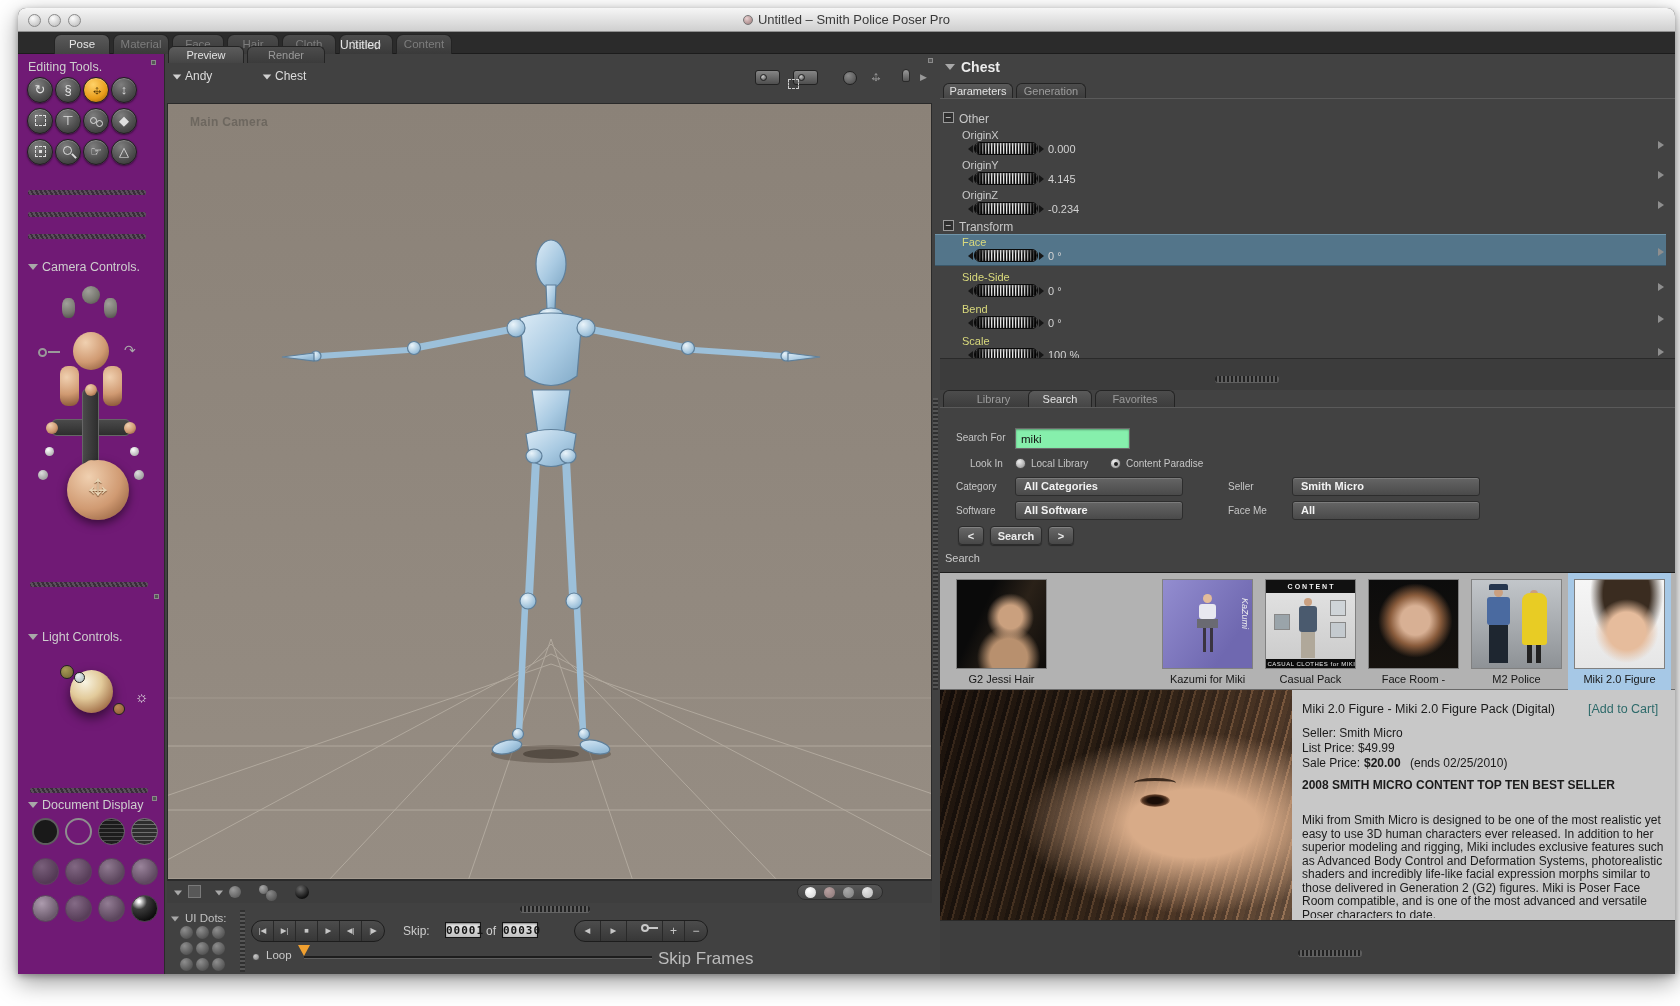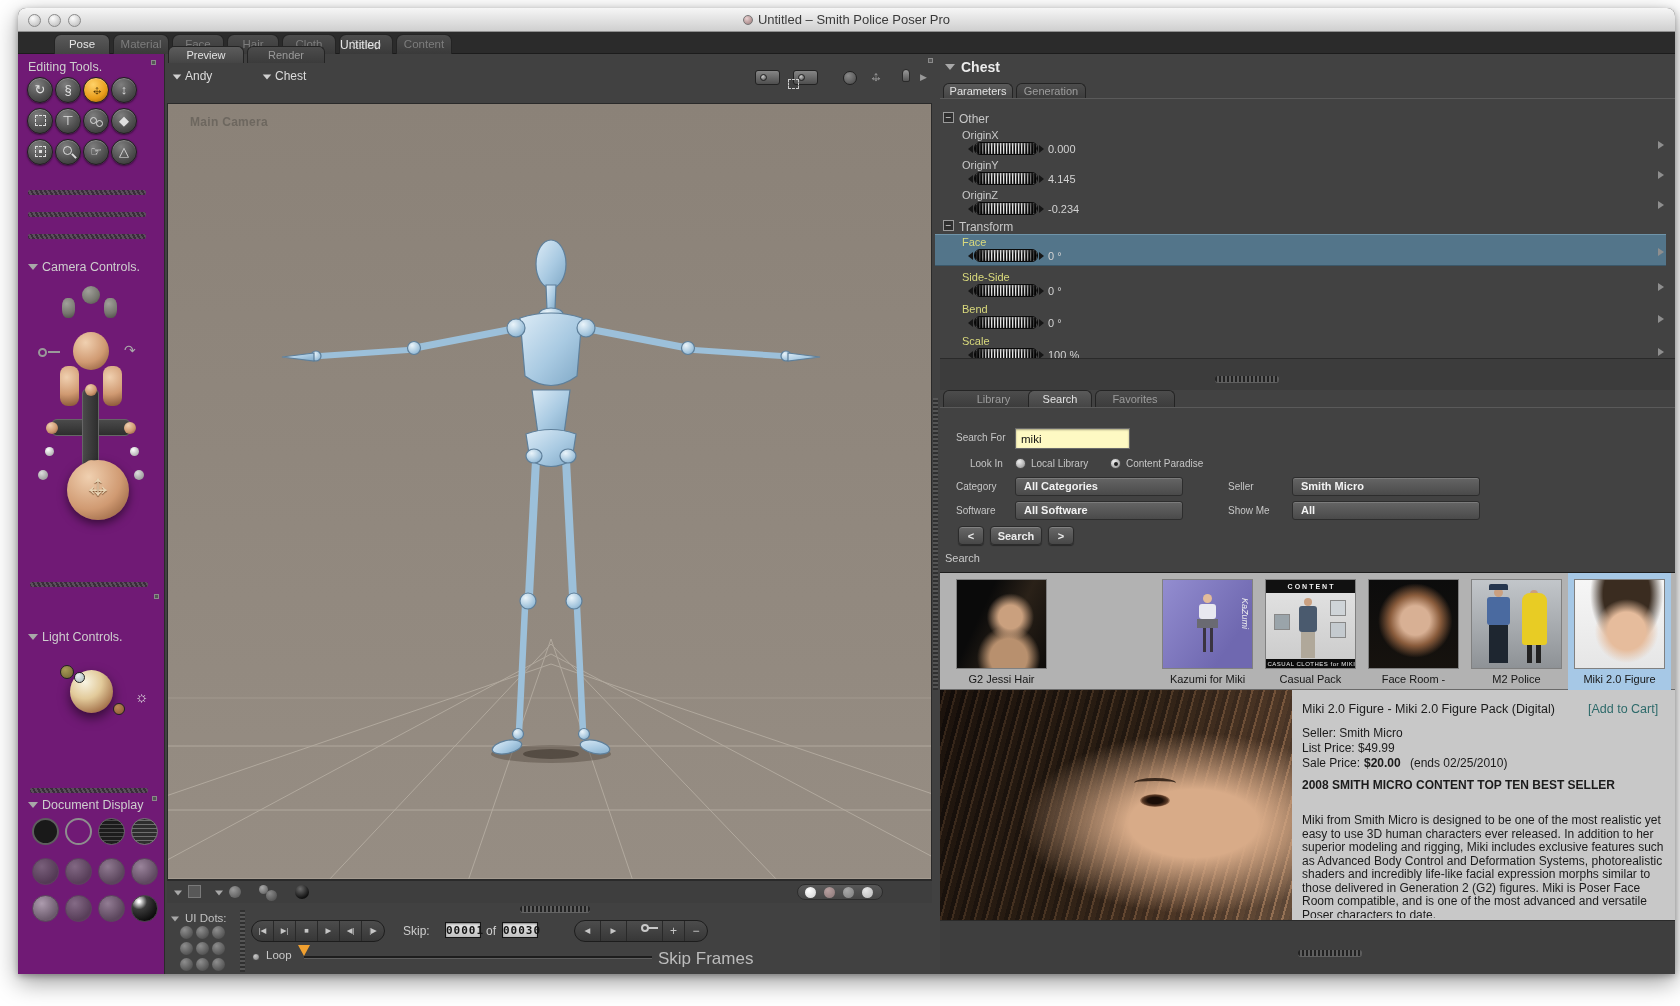--- a/index.html
+++ b/index.html
@@ -59,21 +59,21 @@
 .dial .ar { width:0; height:0; border-top:4px solid transparent; border-bottom:4px solid transparent; border-left:5px solid #161616; margin-left:1px }
 .dial .drum { width:64px; height:13px; border-radius:6px; border:1px solid #0a0a0a; background:repeating-linear-gradient(90deg,#101010 0 1px,#ececec 1px 2px,#5a5a5a 2px 3px); box-shadow:inset 11px 0 8px -5px rgba(0,0,0,.95), inset -11px 0 8px -5px rgba(0,0,0,.95), inset 0 2px 3px rgba(255,255,255,.35) }
 .hl-row { position:absolute; background:#53758a; box-shadow:inset 0 1px 0 #6f94a9, inset 0 -1px 0 #3b586a }
 .rarr { position:absolute; width:0; height:0; border-top:4px solid transparent; border-bottom:4px solid transparent; border-left:6px solid #8e8e8e }
 
 .lbl { position:absolute; font-size:10px; color:#c6c6c6 }
 .dd { position:absolute; height:19px; background:linear-gradient(#656565,#4a4a4a); border:1px solid #2d2d2d; border-radius:3px; box-shadow:inset 0 1px 0 rgba(255,255,255,.15); color:#f2f2f2; font-size:11px; font-weight:bold; line-height:17px; padding-left:8px }
 .btn { position:absolute; background:linear-gradient(#686868,#474747); border:1px solid #2b2b2b; border-radius:4px; color:#ececec; font-size:11px; font-weight:bold; text-align:center; box-shadow:0 1px 1px rgba(0,0,0,.4), inset 0 1px 0 rgba(255,255,255,.18) }
 .radio { position:absolute; width:11px; height:11px; border-radius:50%; background:radial-gradient(circle at 35% 30%, #f0f0f0, #8a8a8a); border:1px solid #4e4e4e }
 .radio.sel:after { content:""; position:absolute; left:2.5px; top:2.5px; width:4px; height:4px; border-radius:50%; background:#1e1e1e }
-.searchinput { position:absolute; height:21px; background:#fef9c3; border:1px solid #6a6a6a; box-shadow:inset 0 1px 2px rgba(0,0,0,.35); font-size:11.5px; color:#111; padding:0 5px; font-family:"Liberation Sans",sans-serif }
+.searchinput { position:absolute; height:21px; background:#86efac; border:1px solid #6a6a6a; box-shadow:inset 0 1px 2px rgba(0,0,0,.35); font-size:11.5px; color:#111; padding:0 5px; font-family:"Liberation Sans",sans-serif }
 .thumbstrip { position:absolute; left:922px; top:564px; width:735px; height:118px; background:#b2b2b2; border-top:1px solid #1e1e1e; border-bottom:1px solid #6a6a6a }
 .thumbcell { position:absolute; top:0; width:103px; height:118px }
 .thumbcell.sel { background:#a6c8e6 }
 .thumbimg { position:absolute; left:6px; top:6px; width:91px; height:90px; border:1px solid #808080; overflow:hidden }
 .thumblabel { position:absolute; left:0; top:100px; width:103px; text-align:center; font-size:11px; color:#161616 }
 .detail { position:absolute; left:922px; top:682px; width:735px; height:230px; background:#c8c8c8; overflow:hidden }
 .dtxt { font-size:12px; color:#1b1b1b; position:absolute }
 </style>
 </head>
 <body>
@@ -434,21 +434,21 @@
   <span class="radio sel" style="left:1092px;top:450px"></span>
   <span class="lbl" style="left:1108px;top:450px">Content Paradise</span>
 
   <span class="lbl" style="left:938px;top:473px">Category</span>
   <div class="dd" style="left:997px;top:469px;width:168px">All Categories</div>
   <span class="lbl" style="left:1210px;top:473px">Seller</span>
   <div class="dd" style="left:1274px;top:469px;width:188px">Smith Micro</div>
 
   <span class="lbl" style="left:938px;top:497px">Software</span>
   <div class="dd" style="left:997px;top:493px;width:168px">All Software</div>
-  <span class="lbl" style="left:1210px;top:497px">Show Me</span>
+  <span class="lbl" style="left:1210px;top:497px">Face Me</span>
   <div class="dd" style="left:1274px;top:493px;width:188px">All</div>
 
   <div class="btn" style="left:940px;top:518px;width:26px;height:19px;line-height:18px">&lt;</div>
   <div class="btn" style="left:972px;top:518px;width:52px;height:19px;line-height:18px">Search</div>
   <div class="btn" style="left:1030px;top:518px;width:26px;height:19px;line-height:18px">&gt;</div>
 
   <span class="lbl" style="left:927px;top:544px;font-size:11px;color:#cacaca">Search</span>
 
   <div class="thumbstrip">
     <div class="thumbcell" style="left:10px">

